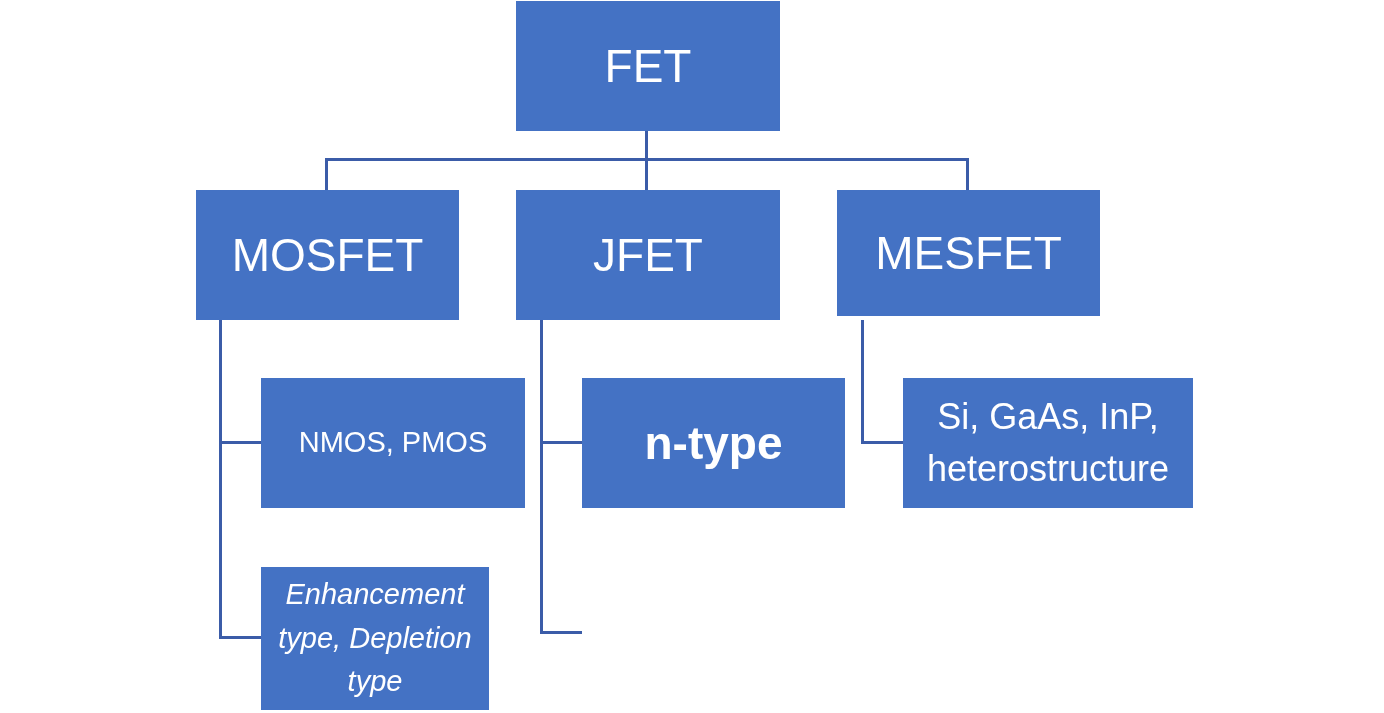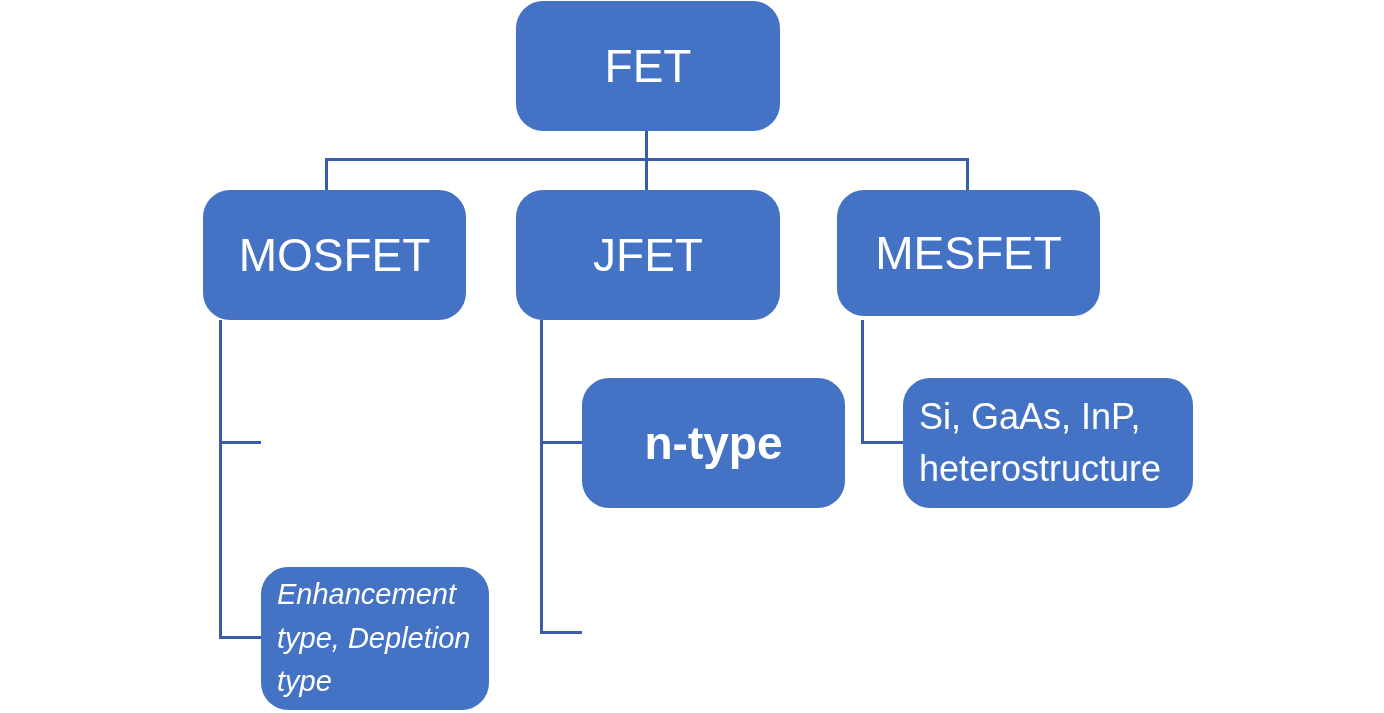--- a/index.html
+++ b/index.html
@@ -15,36 +15,36 @@
     font-family: "Liberation Sans", sans-serif;
     overflow: hidden;
   }
   .node {
     position: absolute;
     background: var(--node-fill, #4472C4);
     color: var(--node-text, #ffffff);
     display: flex;
     align-items: center;
     justify-content: center;
+    text-align: center;
     box-sizing: border-box;
     padding: 4px 16px;
-    border-radius: 27px;
   }
   .node.lvl-big  { font-size: 46px; line-height: 1.15; }
   .node.lvl-med  { font-size: 29px; line-height: 1.5;  }
   .node.lvl-sm   { font-size: 36px; line-height: 1.45; }
 
   .connector {
     position: absolute;
     background: var(--connector, #3B5CA8);
   }
 
   
   #node-fet     { left: 516px; top:   1px; width: 264px; height: 130px; }
-  #node-mosfet  { left: 203px; top: 190px; width: 263px; height: 130px; }
+  #node-mosfet  { left: 196px; top: 190px; width: 263px; height: 130px; }
   #node-jfet    { left: 516px; top: 190px; width: 264px; height: 130px; }
   #node-mesfet  { left: 837px; top: 190px; width: 263px; height: 126px; }
   #node-nmos    { left: 261px; top: 378px; width: 264px; height: 130px; }
   #node-enh     { left: 261px; top: 567px; width: 228px; height: 143px; font-style: italic; }
   #node-ntype   { left: 582px; top: 378px; width: 263px; height: 130px; font-weight: bold; }
   #node-ptype   { left: 582px; top: 567px; width: 263px; height: 129px; }
   #node-si      { left: 903px; top: 378px; width: 290px; height: 130px; }
 
   
   #conn-fet-drop      { left: 645px; top: 131px; width: 3px;   height: 60px; }
@@ -85,20 +85,21 @@
   <div class="connector" id="conn-mesfet-stub"></div>
 
   <div class="node lvl-big" id="node-fet">FET</div>
 
   <div class="node lvl-big" id="node-mosfet">MOSFET</div>
 
   <div class="node lvl-big" id="node-jfet">JFET</div>
 
   <div class="node lvl-big" id="node-mesfet">MESFET</div>
 
+  <div class="node lvl-med" id="node-nmos">NMOS, PMOS</div>
 
   <div class="node lvl-med" id="node-enh">Enhancement type, Depletion type</div>
 
   <div class="node lvl-big" id="node-ntype">n-type</div>
 
 
   <div class="node lvl-sm" id="node-si">Si, GaAs, InP, heterostructure</div>
 
 </div>
 

